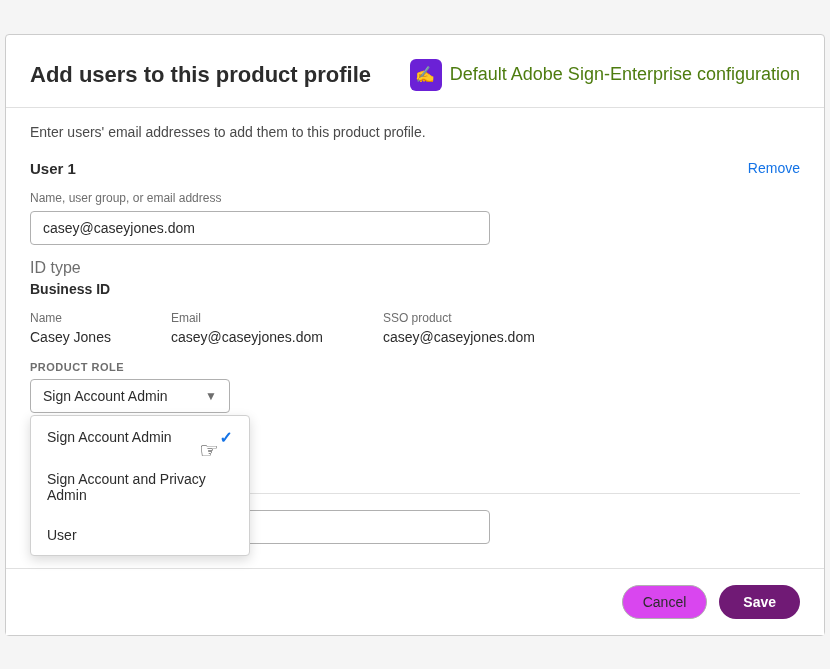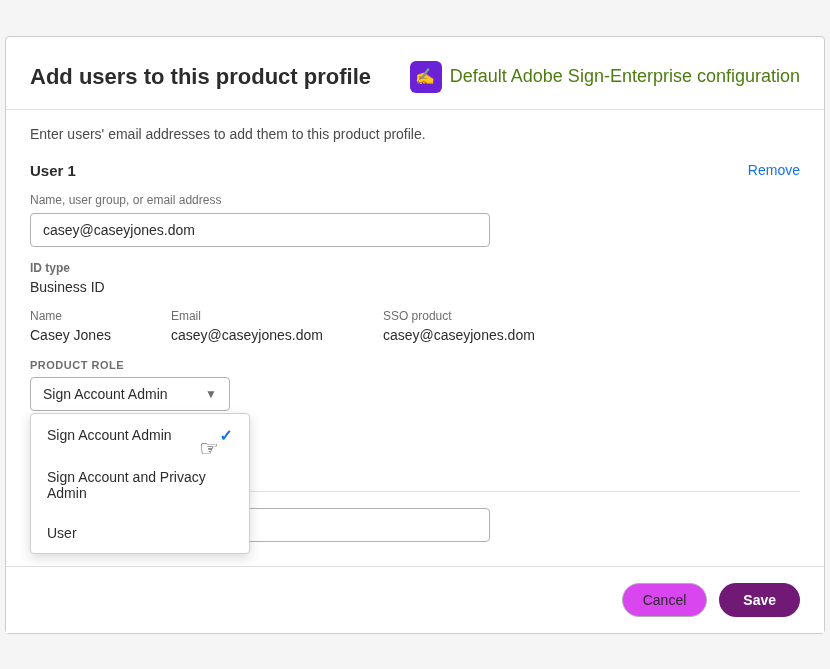--- a/index.html
+++ b/index.html
@@ -99,28 +99,27 @@
       padding: 8px 12px;
       font-size: 14px;
       color: #2c2c2c;
       outline: none;
     }
     .id-type-section {
       margin-top: 14px;
       margin-bottom: 14px;
     }
     .id-type-label {
-      font-size: 12px;
+      font-size: 16px;
       color: #6e6e6e;
       margin-bottom: 4px;
-      font-weight: bold;
     }
     .id-type-value {
       font-size: 14px;
-      font-weight: 400;
+      font-weight: 700;
       color: #2c2c2c;
     }
     .user-info-row {
       display: flex;
       gap: 60px;
       margin-bottom: 16px;
     }
     .info-col {}
     .info-col-label {
       font-size: 12px;

